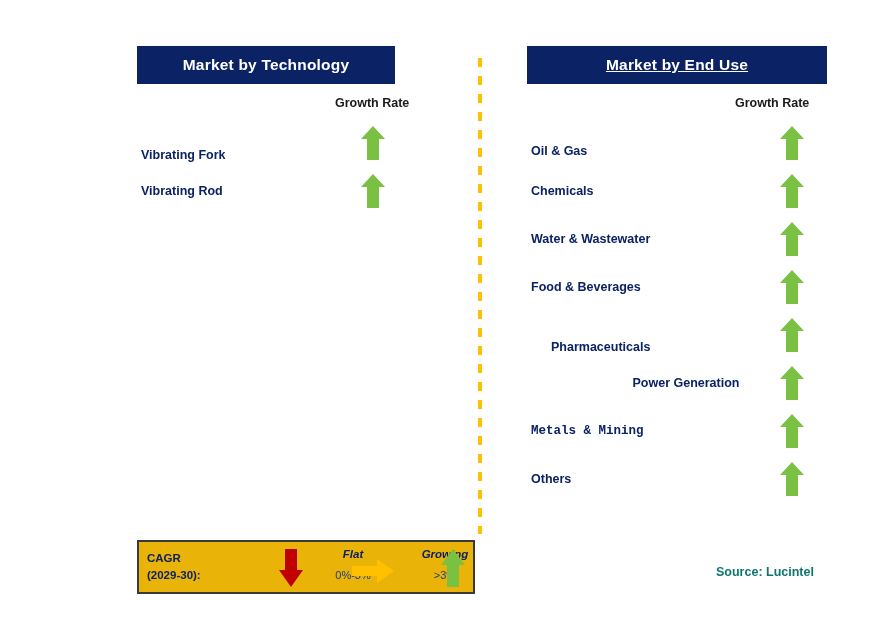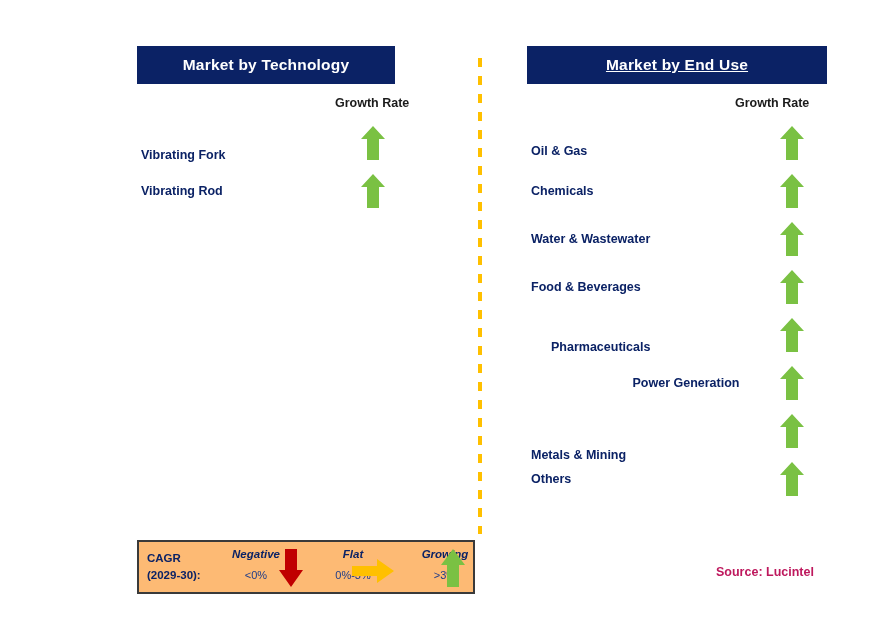--- a/index.html
+++ b/index.html
@@ -94,21 +94,21 @@
   }
 
   
   #legend-box {
     position: absolute;
     left: 137px;
     top: 540px;
     width: 338px;
     height: 54px;
     border: 2px solid #3a3a3a;
-    background: #fdba74;
+    background: #eab308;
     box-sizing: border-box;
   }
   .legend-title {
     position: absolute;
     left: 8px;
     top: 8px;
     font-size: 11.5px;
     font-weight: bold;
     color: #0B2265;
     line-height: 17px;
@@ -152,21 +152,21 @@
   #legend-icon-right { left: 351px; top: 558px; width: 44px; height: 26px; }
   #legend-icon-up    { left: 440px; top: 548px; width: 26px; height: 40px; }
 
   
   #source-note {
     position: absolute;
     left: 716px;
     top: 565px;
     font-size: 12.5px;
     font-weight: bold;
-    color: #be185d;
+    color: #0f766e;
     white-space: nowrap;
   }
 </style>
 </head>
 <body>
 
 <div class="canvas">
 
   <div class="panel-left">
     <div class="panel-header" id="header-tech">Market by Technology</div>
@@ -246,21 +246,21 @@
 
     <div class="segment-row" style="top:368px;justify-content:center;">
       <span class="segment-label">Power Generation</span>
     </div>
     <div class="arrow-cell" style="top:365px;">
       <svg class="arrow-svg-up" width="26" height="36" viewBox="0 0 26 36" aria-hidden="true">
         <polygon points="13,1 25,14 19,14 19,35 7,35 7,14 1,14" fill="#7AC143"></polygon>
       </svg>
     </div>
 
-    <div class="segment-row" style="top:440px;">
+    <div class="segment-row" style="top:416px;font-family:Liberation Mono, monospace;">
       <span class="segment-label">Metals &amp; Mining</span>
     </div>
     <div class="arrow-cell" style="top:413px;">
       <svg class="arrow-svg-up" width="26" height="36" viewBox="0 0 26 36" aria-hidden="true">
         <polygon points="13,1 25,14 19,14 19,35 7,35 7,14 1,14" fill="#7AC143"></polygon>
       </svg>
     </div>
 
     <div class="segment-row" style="top:464px;align-items:center;">
       <span class="segment-label">Others</span>
@@ -271,24 +271,20 @@
       </svg>
     </div>
   </div>
 
   <div id="legend-box">
     <div class="legend-title">
       <div>CAGR</div>
       <div>(2029-30):</div>
     </div>
 
-    <div class="legend-item" id="legend-item-negative">
-      <div class="legend-name">Negative</div>
-      <div class="legend-range">&lt;0%</div>
-    </div>
 
     <div class="legend-item" id="legend-item-flat">
       <div class="legend-name">Flat</div>
       <div class="legend-range">0%-3%</div>
     </div>
 
     <div class="legend-item" id="legend-item-growing">
       <div class="legend-name">Growing</div>
       <div class="legend-range">&gt;3%</div>
     </div>

